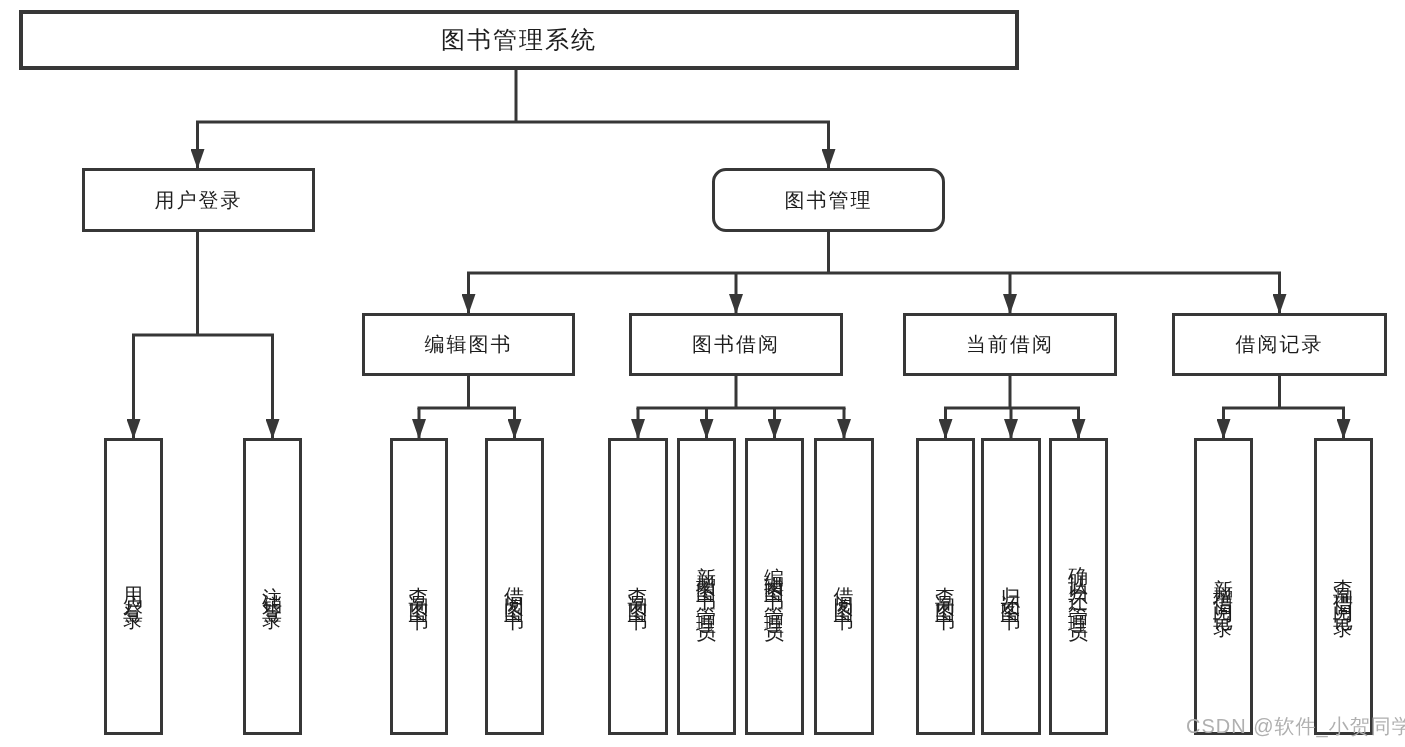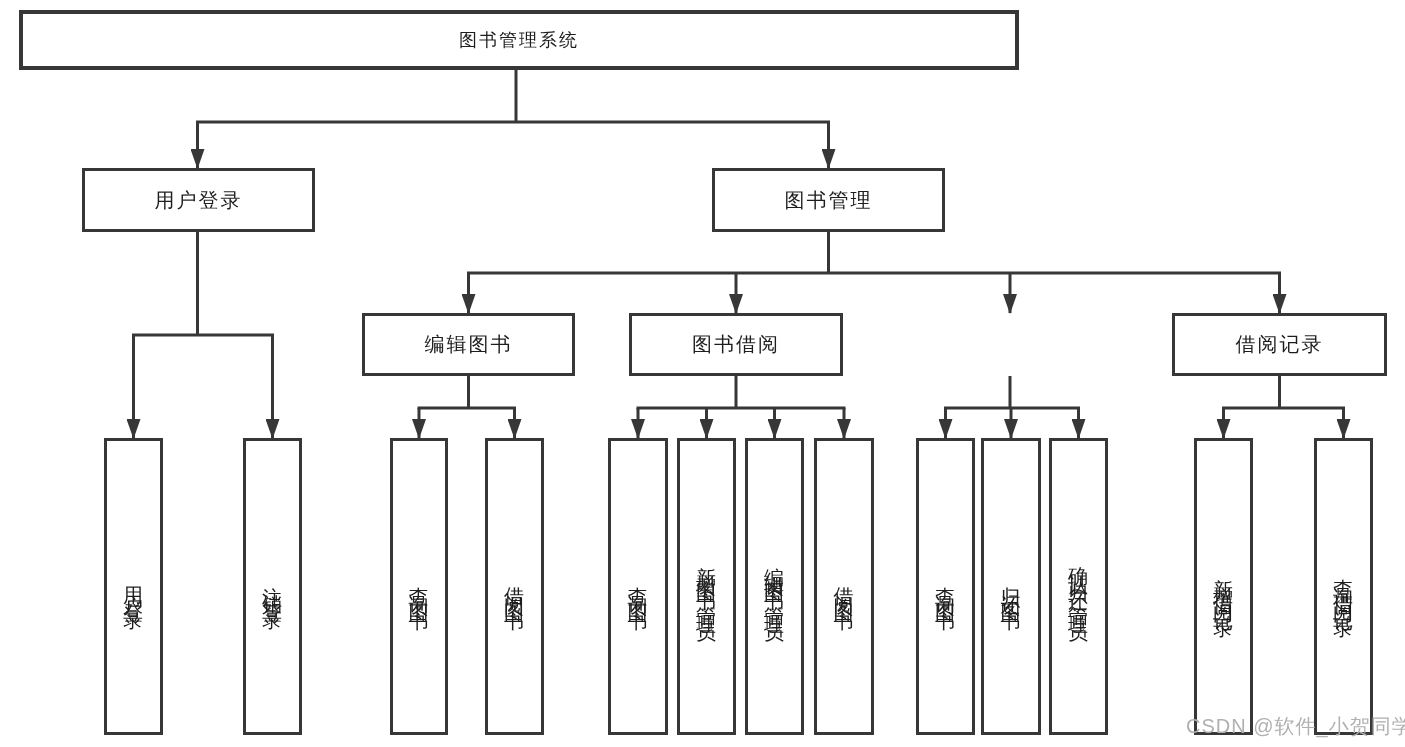--- a/index.html
+++ b/index.html
@@ -22,21 +22,21 @@
   .node{
     position:absolute;
     box-sizing:border-box;
     background:var(--background);
     border:3px solid var(--line);
     display:flex;align-items:center;justify-content:center;
     color:var(--text);
     z-index:2;
   }
   .hbox{font-size:20px;letter-spacing:2px;white-space:nowrap;}
-  .hbox.root{border-width:4px;font-size:18px;}
+  .hbox.root{border-width:4px;font-size:24px;}
   .vbox{top:438px;height:297px;width:59px;}
   .vbox .vlabel{
     writing-mode:vertical-rl;
     font-size:20px;
     letter-spacing:8px;
     line-height:1;
     white-space:nowrap;
     color:var(--text);
   }
   .watermark{
@@ -102,29 +102,32 @@
     <path d="M1343.5,408 V438" marker-end="url(#arrowhead)"></path>
   </svg>
 
   <div class="node hbox root" style="left:19px;top:10px;width:1000px;height:60px;">
     <span>图书管理系统</span>
   </div>
 
   <div class="node hbox" style="left:82px;top:168px;width:233px;height:64px;">
     <span>用户登录</span>
   </div>
-  <div class="node hbox" style="left:712px;top:168px;width:233px;height:64px;">
+  <div class="node hbox" style="left:712px;top:168px;width:233px;height:64px;border-radius:14px;">
     <span>图书管理</span>
   </div>
 
   <div class="node hbox" style="left:362px;top:313px;width:213px;height:63px;">
     <span>编辑图书</span>
   </div>
   <div class="node hbox" style="left:629px;top:313px;width:214px;height:63px;">
     <span>图书借阅</span>
+  </div>
+  <div class="node hbox" style="left:903px;top:313px;width:214px;height:63px;">
+    <span>当前借阅</span>
   </div>
   <div class="node hbox" style="left:1172px;top:313px;width:215px;height:63px;">
     <span>借阅记录</span>
   </div>
 
   <div class="node vbox" style="left:104px;">
     <span class="vlabel">用户登录</span>
   </div>
   <div class="node vbox" style="left:243px;">
     <span class="vlabel">注销登录</span>

